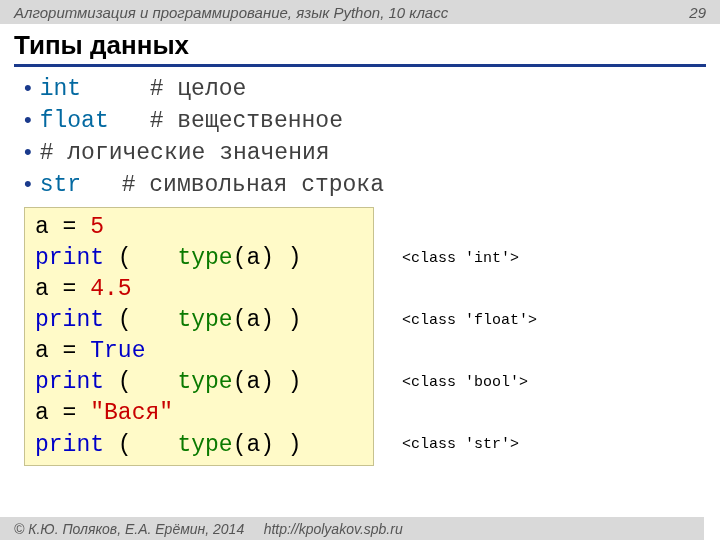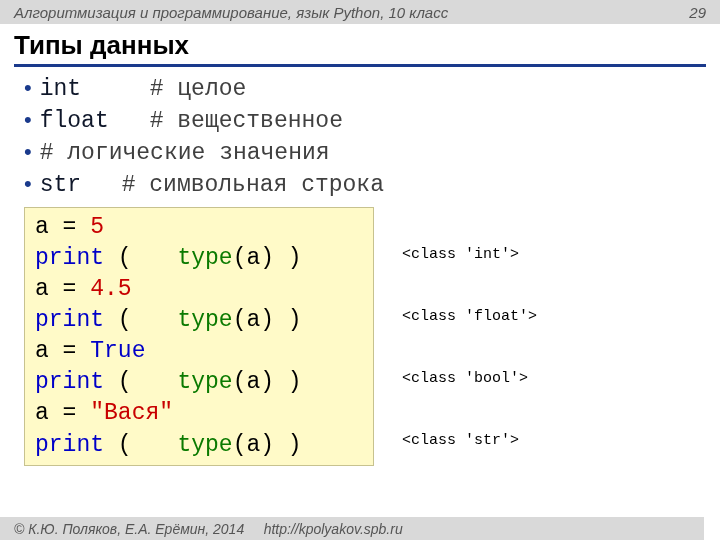--- a/index.html
+++ b/index.html
@@ -46,35 +46,35 @@
     font-size: 23px;
     line-height: 1.35;
   }
   .bullet {
     color: #1a3a8c;
     font-family: Arial, sans-serif;
     font-size: 22px;
     margin-right: 8px;
   }
   .type-name {
-    color: #0f172a;
+    color: #0369a1;
     display: inline-block;
   }
   .w-int { width: 110px; }
   .w-float { width: 110px; }
   .w-bool { width: 110px; }
   .w-str { width: 82px; }
   .comment {
     color: #404040;
     text-align: center;
   }
   .code-area {
     margin: 6px 0 0 0;
     display: flex;
-    align-items: center;
+    align-items: flex-end;
   }
   .code-box {
     background: #fffac8;
     border: 1px solid #c7c28f;
     padding: 4px 10px;
     font-family: 'Courier New', monospace;
     font-size: 23px;
     line-height: 1.35;
     width: 328px;
   }

